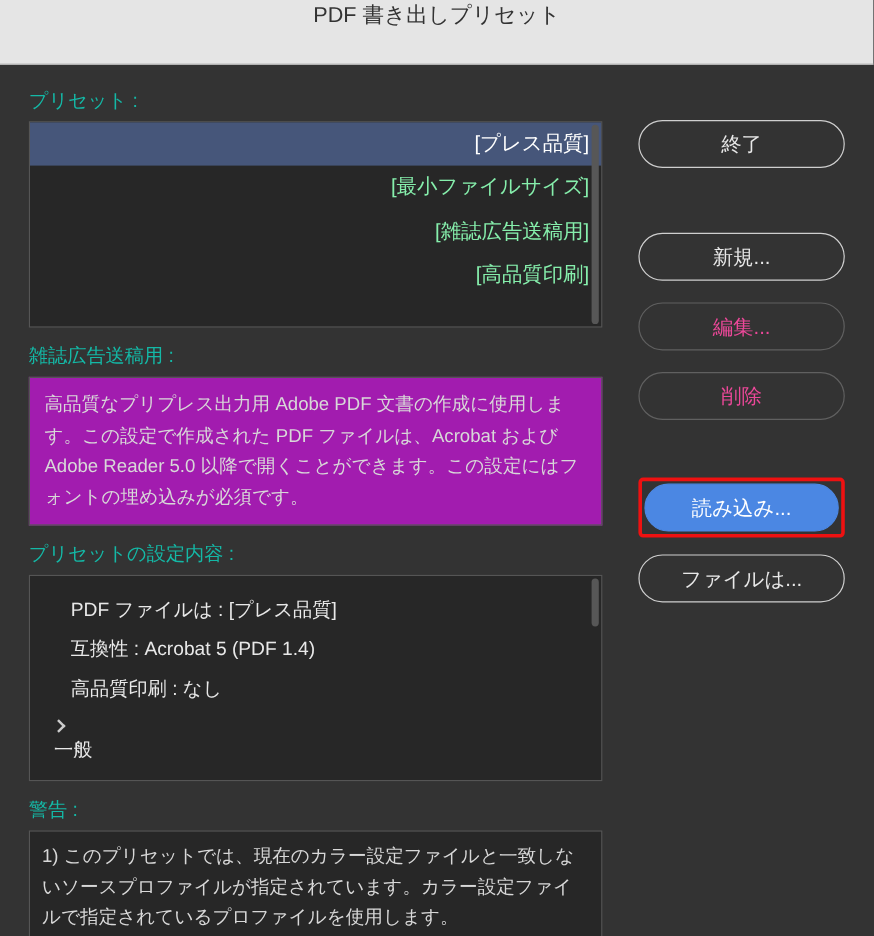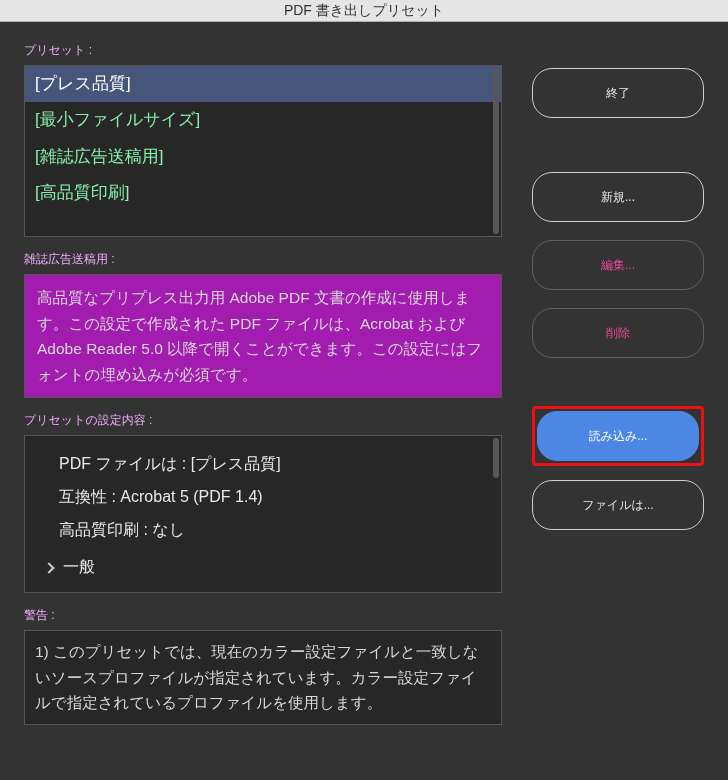--- a/index.html
+++ b/index.html
@@ -6,58 +6,57 @@
     body {
       width: 728px;
       height: 780px;
       background: #333333;
       font-family: -apple-system, "Hiragino Sans", "Hiragino Kaku Gothic ProN", Meiryo, sans-serif;
       font-size: 16px;
       color: #e8e8e8;
       overflow: hidden;
     }
     .titlebar {
-      height: 22px;
+      height: 54px;
       background: #e5e5e5;
       color: #333;
       display: flex;
-      align-items: center;
       justify-content: center;
-      font-size: 14px;
+      font-size: 18px;
       font-weight: 500;
       border-bottom: 1px solid #b0b0b0;
     }
     .content {
       display: flex;
       padding: 20px 24px;
       gap: 30px;
     }
     .left {
       flex: 1;
       min-width: 0;
     }
     .right {
       width: 172px;
       display: flex;
       flex-direction: column;
       padding-top: 26px;
     }
     .section-label {
-      color: #f0abfc;
-      font-size: 12px;
+      color: #14b8a6;
+      font-size: 16px;
       margin-bottom: 6px;
       margin-top: 14px;
     }
     .section-label:first-child { margin-top: 0; }
     .listbox {
       background: #272727;
       border: 1px solid #555;
       position: relative;
     }
-    .presets-box { height: 172px; }
+    .presets-box { height: 172px; text-align: right; }
     .list-item {
       padding: 8px 10px;
       font-size: 17px;
       color: #86efac;
       cursor: default;
       line-height: 1.2;
     }
     .list-item.selected {
       background: #46567a;
       color: #fff;
@@ -86,50 +85,50 @@
       padding: 12px 14px 14px 14px;
       position: relative;
     }
     .settings-row {
       font-size: 16px;
       color: #e8e8e8;
       padding: 6px 0 6px 20px;
     }
     .collapse-row {
       display: flex;
-      align-items: center;
       gap: 6px;
       font-size: 16px;
       color: #e8e8e8;
       padding: 10px 0 0 6px;
       cursor: pointer;
+      flex-direction: column;
     }
     .chevron {
       width: 8px;
       height: 8px;
       border-right: 2px solid #ccc;
       border-bottom: 2px solid #ccc;
       transform: rotate(-45deg);
       margin-right: 4px;
     }
     .warn-box {
       background: #272727;
       border: 1px solid #555;
       padding: 8px 10px;
       font-size: 15.5px;
       color: #d8d8d8;
       line-height: 1.65;
     }
     .btn {
-      height: 50px;
+      height: 40px;
       border-radius: 20px;
       border: 1.5px solid #cfcfcf;
       background: transparent;
       color: #e8e8e8;
-      font-size: 12px;
+      font-size: 17px;
       font-family: inherit;
       cursor: pointer;
       text-align: center;
       margin-bottom: 18px;
     }
     .btn.disabled {
       border-color: #606060;
       color: #ec4899;
       cursor: default;
     }

